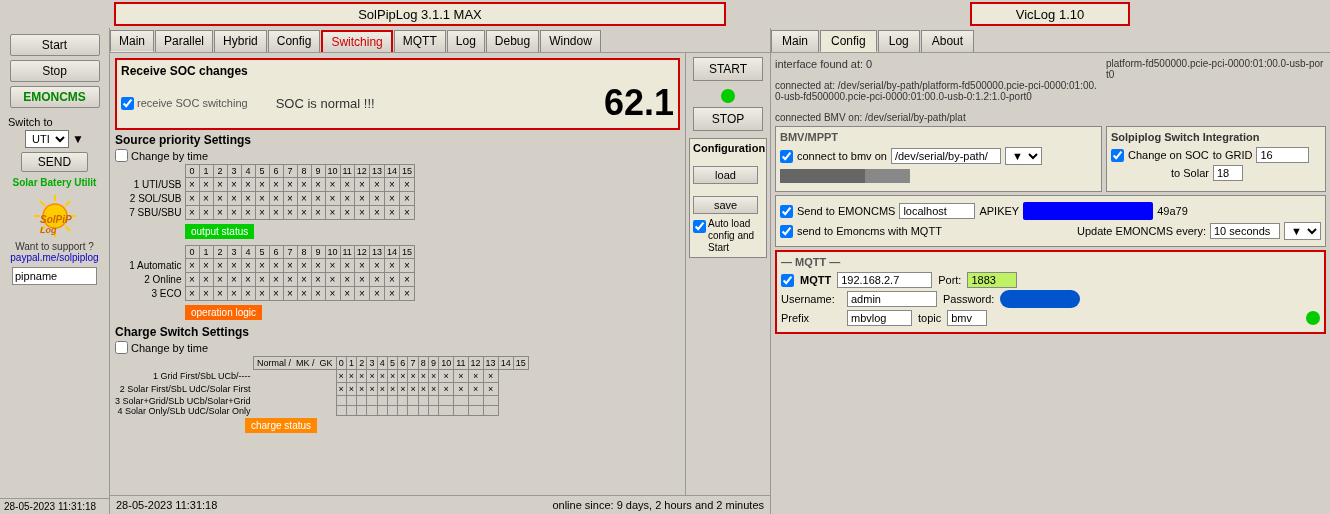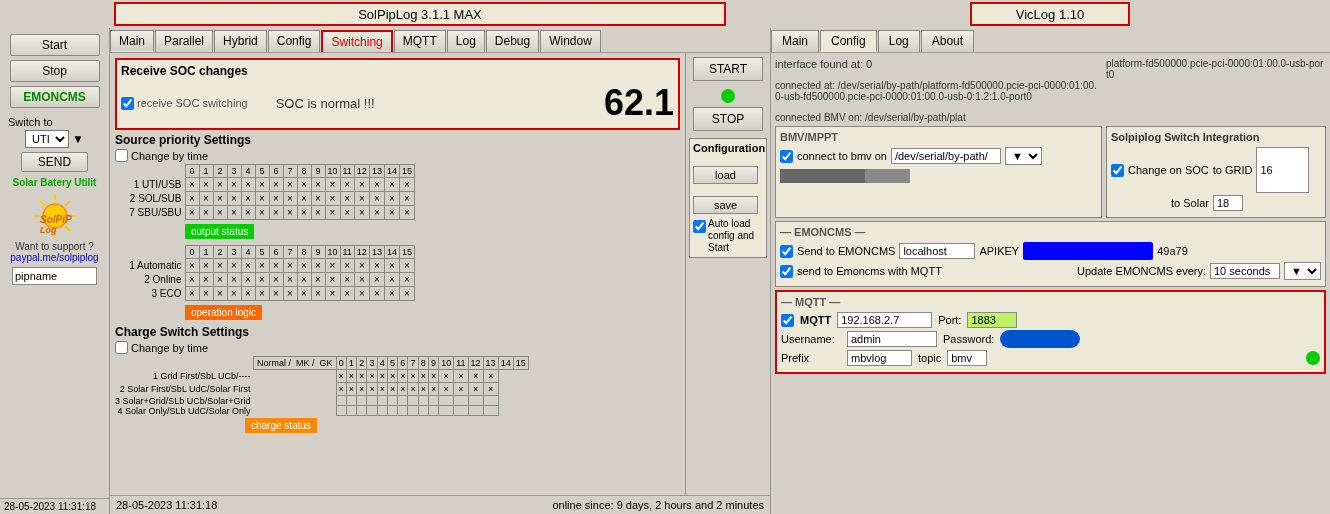--- a/index.html
+++ b/index.html
@@ -499,35 +499,32 @@
               <span>Solpiplog Switch Integration</span>
             </div>
             <div style="display:flex;align-items:center;gap:4px;margin:2px 0;">
               <input type="checkbox" checked="" style="margin: 0px;">
               <span style="font-size:11px;">
                 <span>Change on SOC</span>
               </span>
               <span style="font-size:11px;">
                 <span>to GRID</span>
               </span>
-              <input type="text" style="border: 1px solid rgb(136, 136, 136); padding: 16px 3px; font-size: 11px; background: white; width: 53px;" value="16">
+              <input type="text" style="border: 1px solid rgb(136, 136, 136); padding: 1px 3px; font-size: 11px; background: white; width: 53px;" value="16">
             </div>
             <div style="display:flex;align-items:center;gap:4px;margin:2px 0;margin-left:60px;">
               <span style="font-size:11px;">
                 <span>to Solar</span>
               </span>
               <input type="text" style="border: 1px solid rgb(136, 136, 136); padding: 1px 3px; font-size: 11px; background: white; width: 30px;" value="18">
             </div>
           </div>
         </div>
 
         <div style="border:1px solid #888;padding:4px;margin:3px 0;background:#ece9d8;">
-          <div style="font-size:11px;font-weight:bold;color:#555;margin-bottom:4px;">
-            — <span>EMONCMS</span> —
-          </div>
           <div style="display:flex;align-items:center;gap:4px;margin:2px 0;">
             <input type="checkbox" checked="" style="margin: 0px;">
             <span style="font-size:11px;">
               <span>Send to EMONCMS</span>
             </span>
             <input type="text" style="border: 1px solid rgb(136, 136, 136); padding: 1px 3px; font-size: 11px; background: white; width: 76px;" value="localhost">
             <span style="font-size:11px;">
               <span>APIKEY</span>
             </span>
             <div style="background:#0000ff;height:18px;width:130px;display:inline-block;border-radius:2px;"></div>

